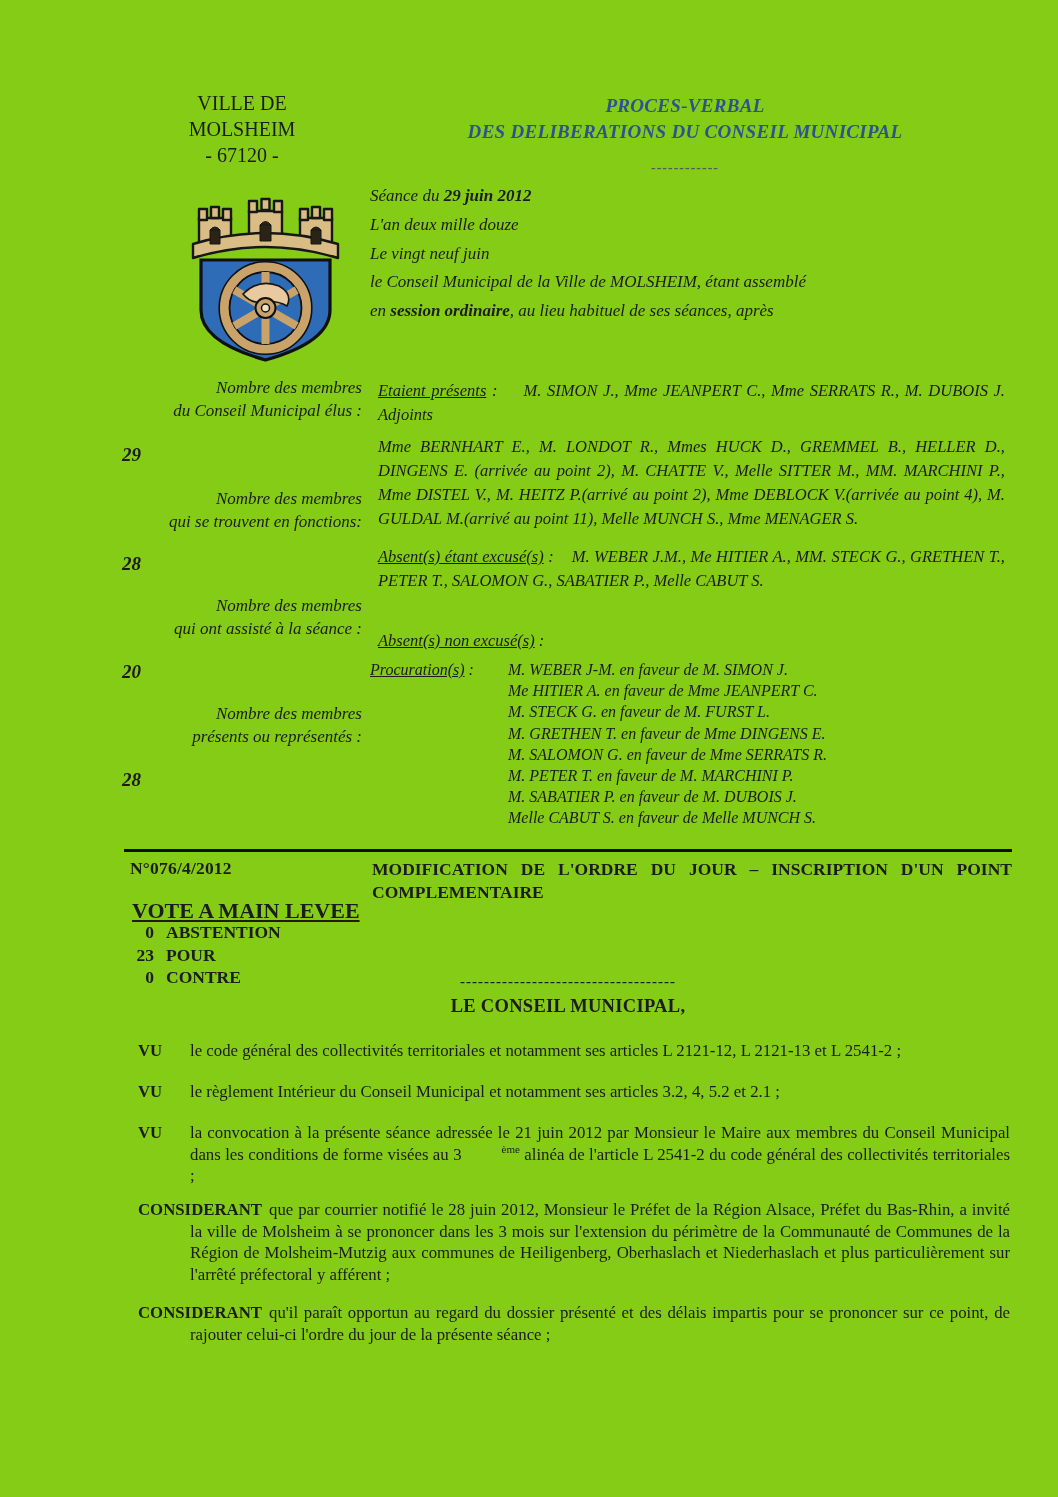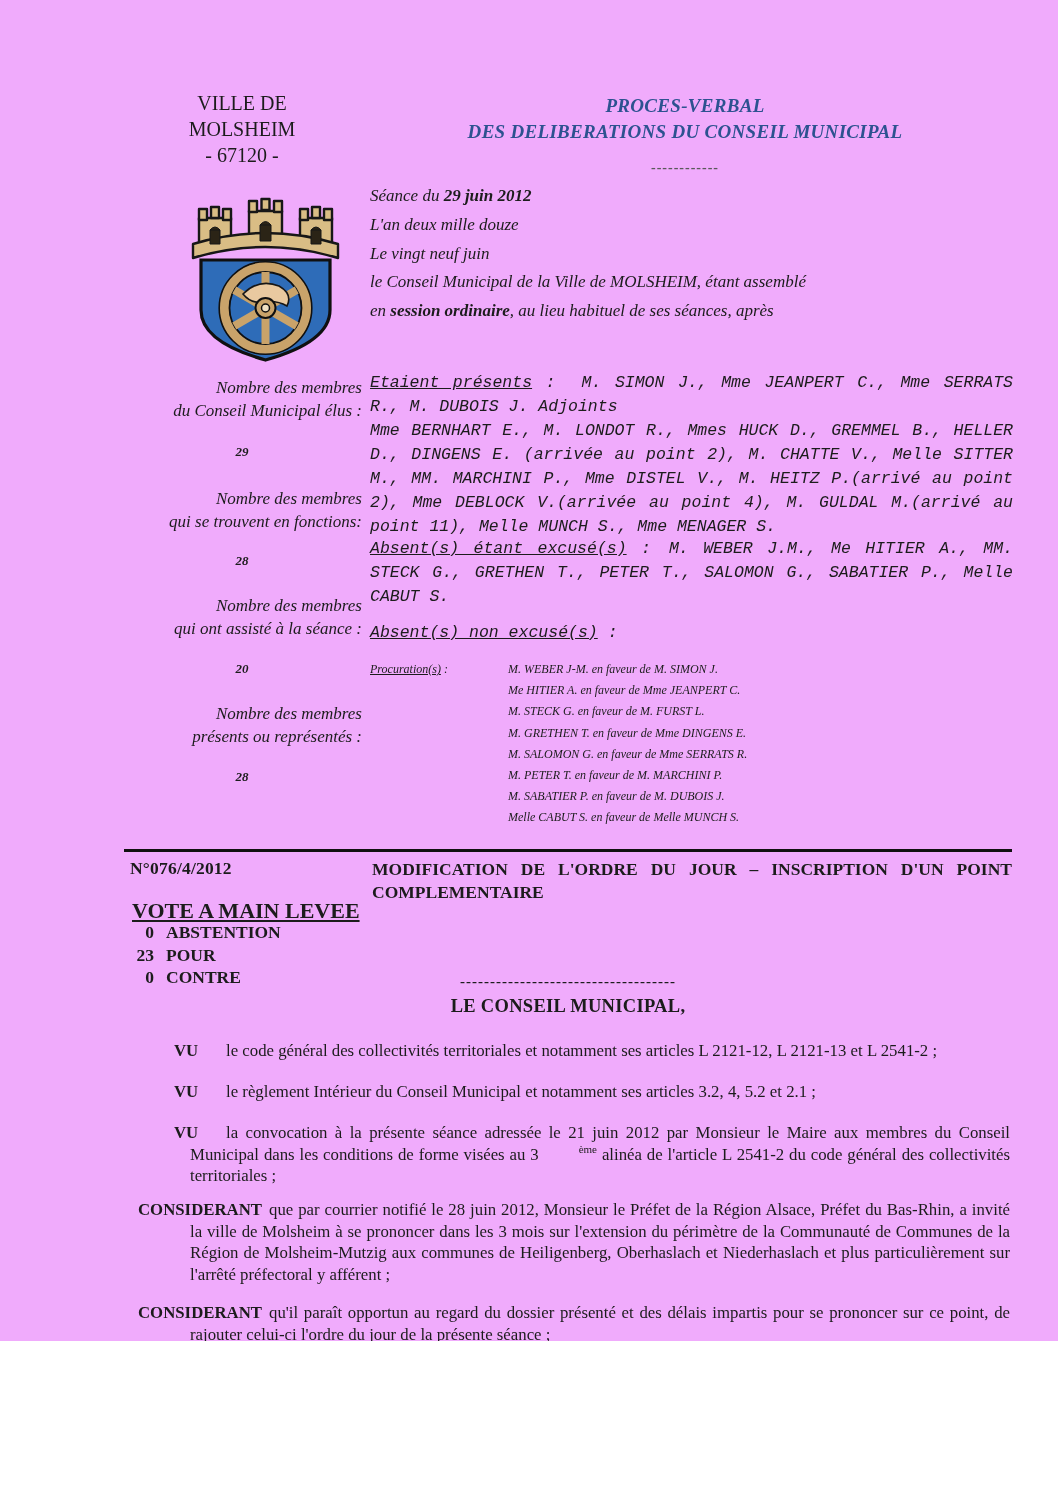--- a/index.html
+++ b/index.html
@@ -1,62 +1,62 @@
 <!DOCTYPE html>
 <html style="--title-color: #2d5290;"><head>
 <meta charset="utf-8">
 <style>
   :root{ --title-color:#2d5290; --ink:#1c1c1c; }
   html,body{margin:0;padding:0;background:#fff;}
   .page{
-    position:relative; width:1058px; height:1341px; background:#f0abfc;
+    position:relative; width:1058px; height:1497px; background:#84cc16;
     font-family:"Liberation Serif","DejaVu Serif",serif; color:var(--ink);
     overflow:hidden;
   }
   .abs{position:absolute;}
   .b{font-weight:bold;}
   .u{text-decoration:underline;}
 
   .city-block{left:122px; top:90px; width:240px; font-size:20px; line-height:26px; text-align:center;}
   .title-block{left:355px; top:93px; width:660px; font-size:19px; line-height:26px; text-align:center;
                font-weight:bold; font-style:italic; color:var(--title-color); letter-spacing:.3px;}
   .title-divider{left:355px; top:160px; width:660px; text-align:center; color:#5a5a5a;
                  font-weight:bold; font-size:14px; letter-spacing:1px;}
 
   .crest{left:183px; top:192px; width:165px; height:172px;}
 
   .seance{left:370px; top:182px; width:646px; font-style:italic; font-size:17px;}
   .seance .line{line-height:28.8px; height:28.8px; white-space:nowrap;}
 
   .member-block{left:122px; width:240px; text-align:right; font-style:italic; font-size:17px; line-height:23px;}
-  .member-value{left:122px; width:240px; text-align:center; font-style:italic; font-weight:bold; font-size:13px;}
+  .member-value{left:122px; width:240px; text-align:left; font-style:italic; font-weight:bold; font-size:19px;}
 
   .att{left:370px; width:643px; font-style:italic; font-size:16.5px; line-height:24px;}
-  .att p{margin:0; text-align:justify;font-family:Liberation Mono, monospace;}
+  .att p{margin:8px; text-align:justify;}
   .tab26{display:inline-block; width:26px;}
   .tab20{display:inline-block; width:18px;}
 
-  .proc{left:370px; top:659px; width:645px; display:flex; font-style:italic; font-size:12px; line-height:21.2px;}
+  .proc{left:370px; top:659px; width:645px; display:flex; font-style:italic; font-size:16px; line-height:21.2px;}
   .proc-label{width:138px; flex:0 0 138px;}
   .proc-list div{white-space:nowrap;}
 
   .hrule{left:124px; top:849px; width:888px; height:3px; background:#101010;}
   .delib-number{left:130px; top:858px; font-weight:bold; font-size:17.5px; letter-spacing:.2px;}
   .delib-title{left:372px; top:858px; width:640px; font-weight:bold; font-size:17.5px; line-height:23px; text-align:justify;}
   .vote-heading{left:132px; top:898px; font-weight:bold; font-size:22px; text-decoration:underline;}
   .vote-rows{left:128px; top:921px; font-weight:bold; font-size:17.5px; line-height:22.5px;}
   .vote-rows .count{display:inline-block; width:26px; text-align:right;}
   .vote-rows .vlabel{margin-left:12px;}
   .dashes2{left:124px; top:973px; width:888px; text-align:center; font-weight:bold; font-size:15px; letter-spacing:1px;}
   .council-heading{left:124px; top:996px; width:888px; text-align:center; font-weight:bold; font-size:18.5px; letter-spacing:.3px;}
 
   .clause{position:absolute; left:138px; width:872px; box-sizing:border-box; padding-left:52px;
           text-indent:-52px; text-align:justify; font-size:16.8px; line-height:21.5px;}
   .kw{font-weight:bold; text-indent:0;}
-  .kw.fixed{display:inline-block; width:52px;margin-left:36px;}
+  .kw.fixed{display:inline-block; width:52px;}
   .kw.flow{margin-right:7px;}
   .sup{vertical-align:super; font-size:11px; line-height:0;margin-left:40px;}
 </style>
 </head>
 <body>
 
 <div class="page">
 
   <div class="abs city-block">
     <div>VILLE DE</div>

